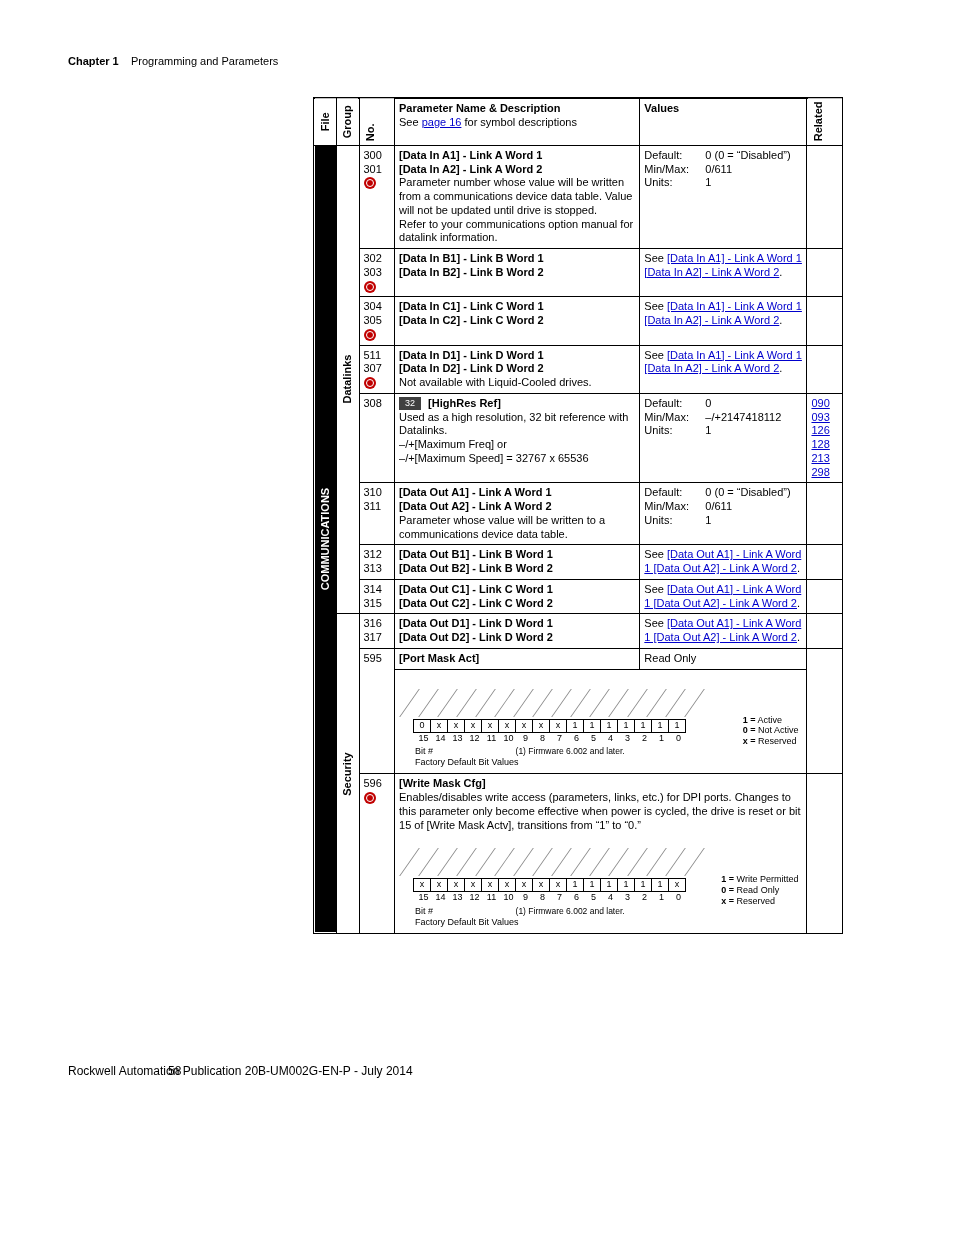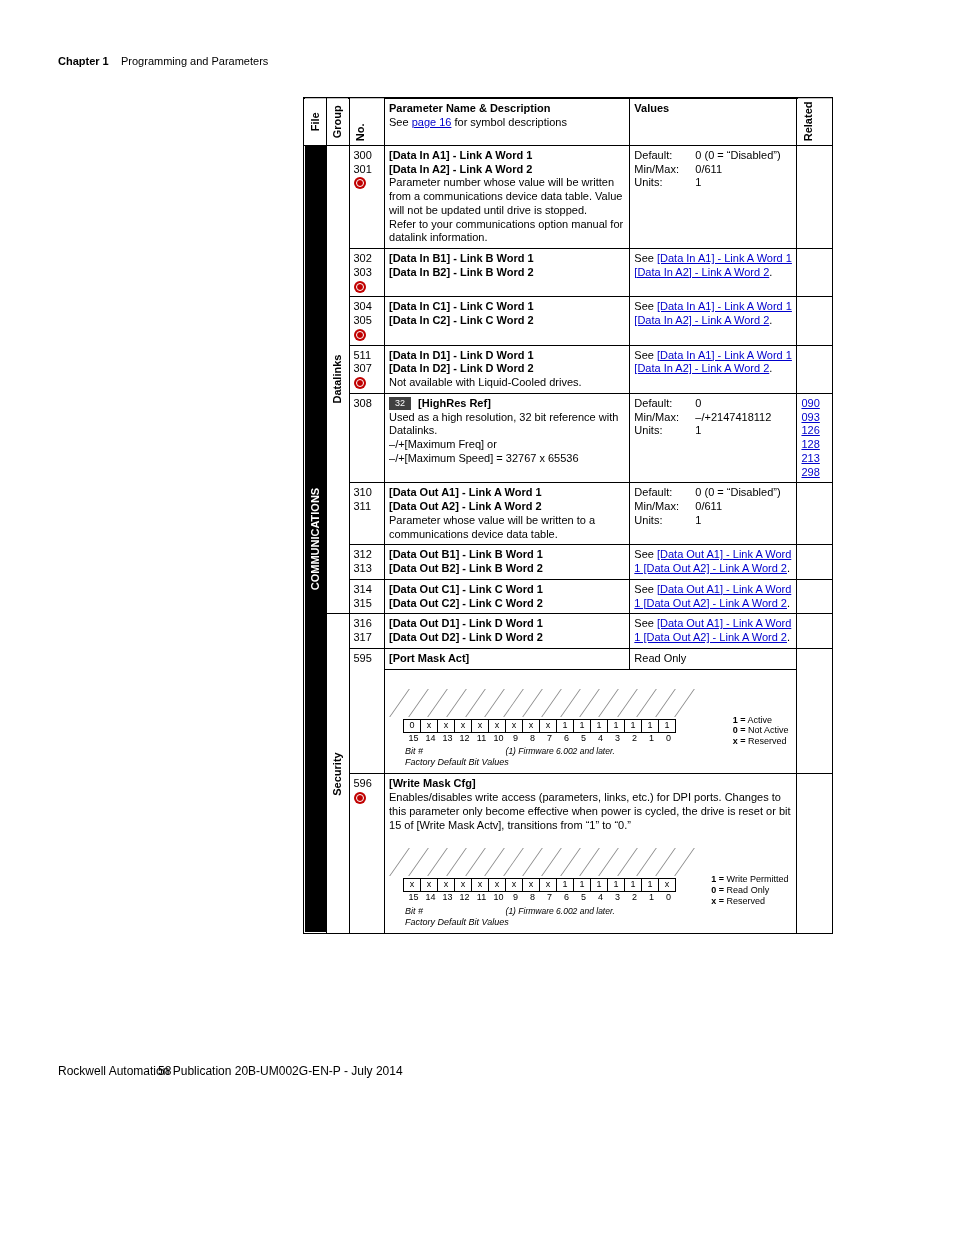--- a/index.html
+++ b/index.html
@@ -7,20 +7,21 @@
     font-family: "Myriad Pro", "Segoe UI", Arial, sans-serif;
     font-size: 11px;
     color: #000;
     margin: 0;
     background: #fff;
     width: 954px;
   }
   .page {
     padding: 55px 72px 30px 58px;
     box-sizing: border-box;
+    margin-left: 10px;
   }
   .running-head {
     font-size: 11px;
     margin-bottom: 30px;
   }
   .running-head b { font-weight: bold; }
   .param-table {
     border-collapse: collapse;
     width: 100%;
     margin-left: 245px;
@@ -127,21 +128,20 @@
     position:absolute;
     right: 4px;
     top: 32px;
     font-size: 9px;
     line-height: 1.2;
   }
   .bit-caption {
     font-size: 9px;
     margin-left: 12px;
     margin-top: 2px;
-    font-style: italic;
   }
   .footnote-fw {
     font-size: 8.5px;
     margin-left: 80px;
     display:inline;
   }
   .footer {
     text-align:left;
     margin-top: 120px;
     font-size: 12px;

